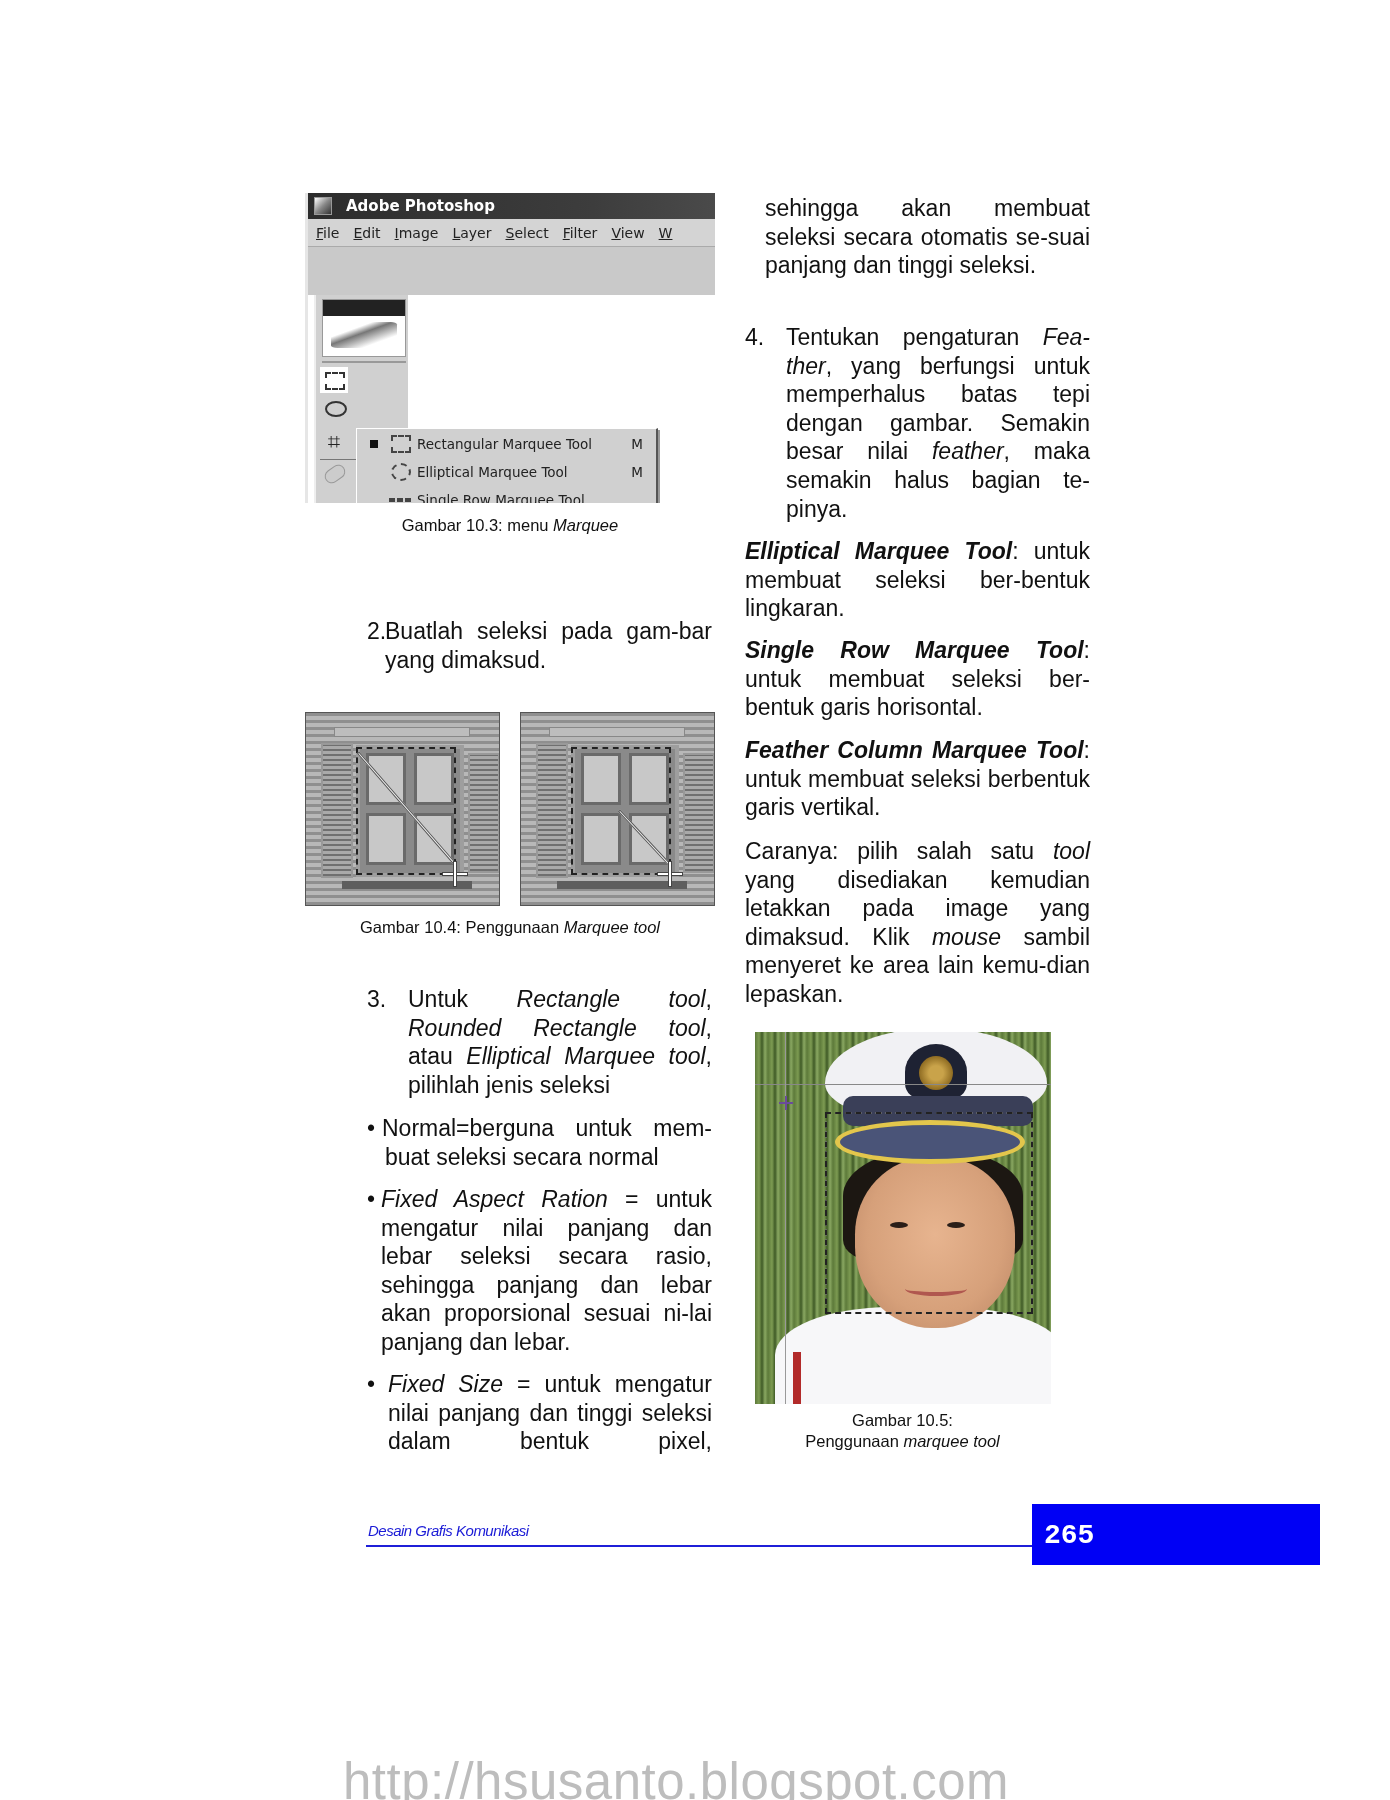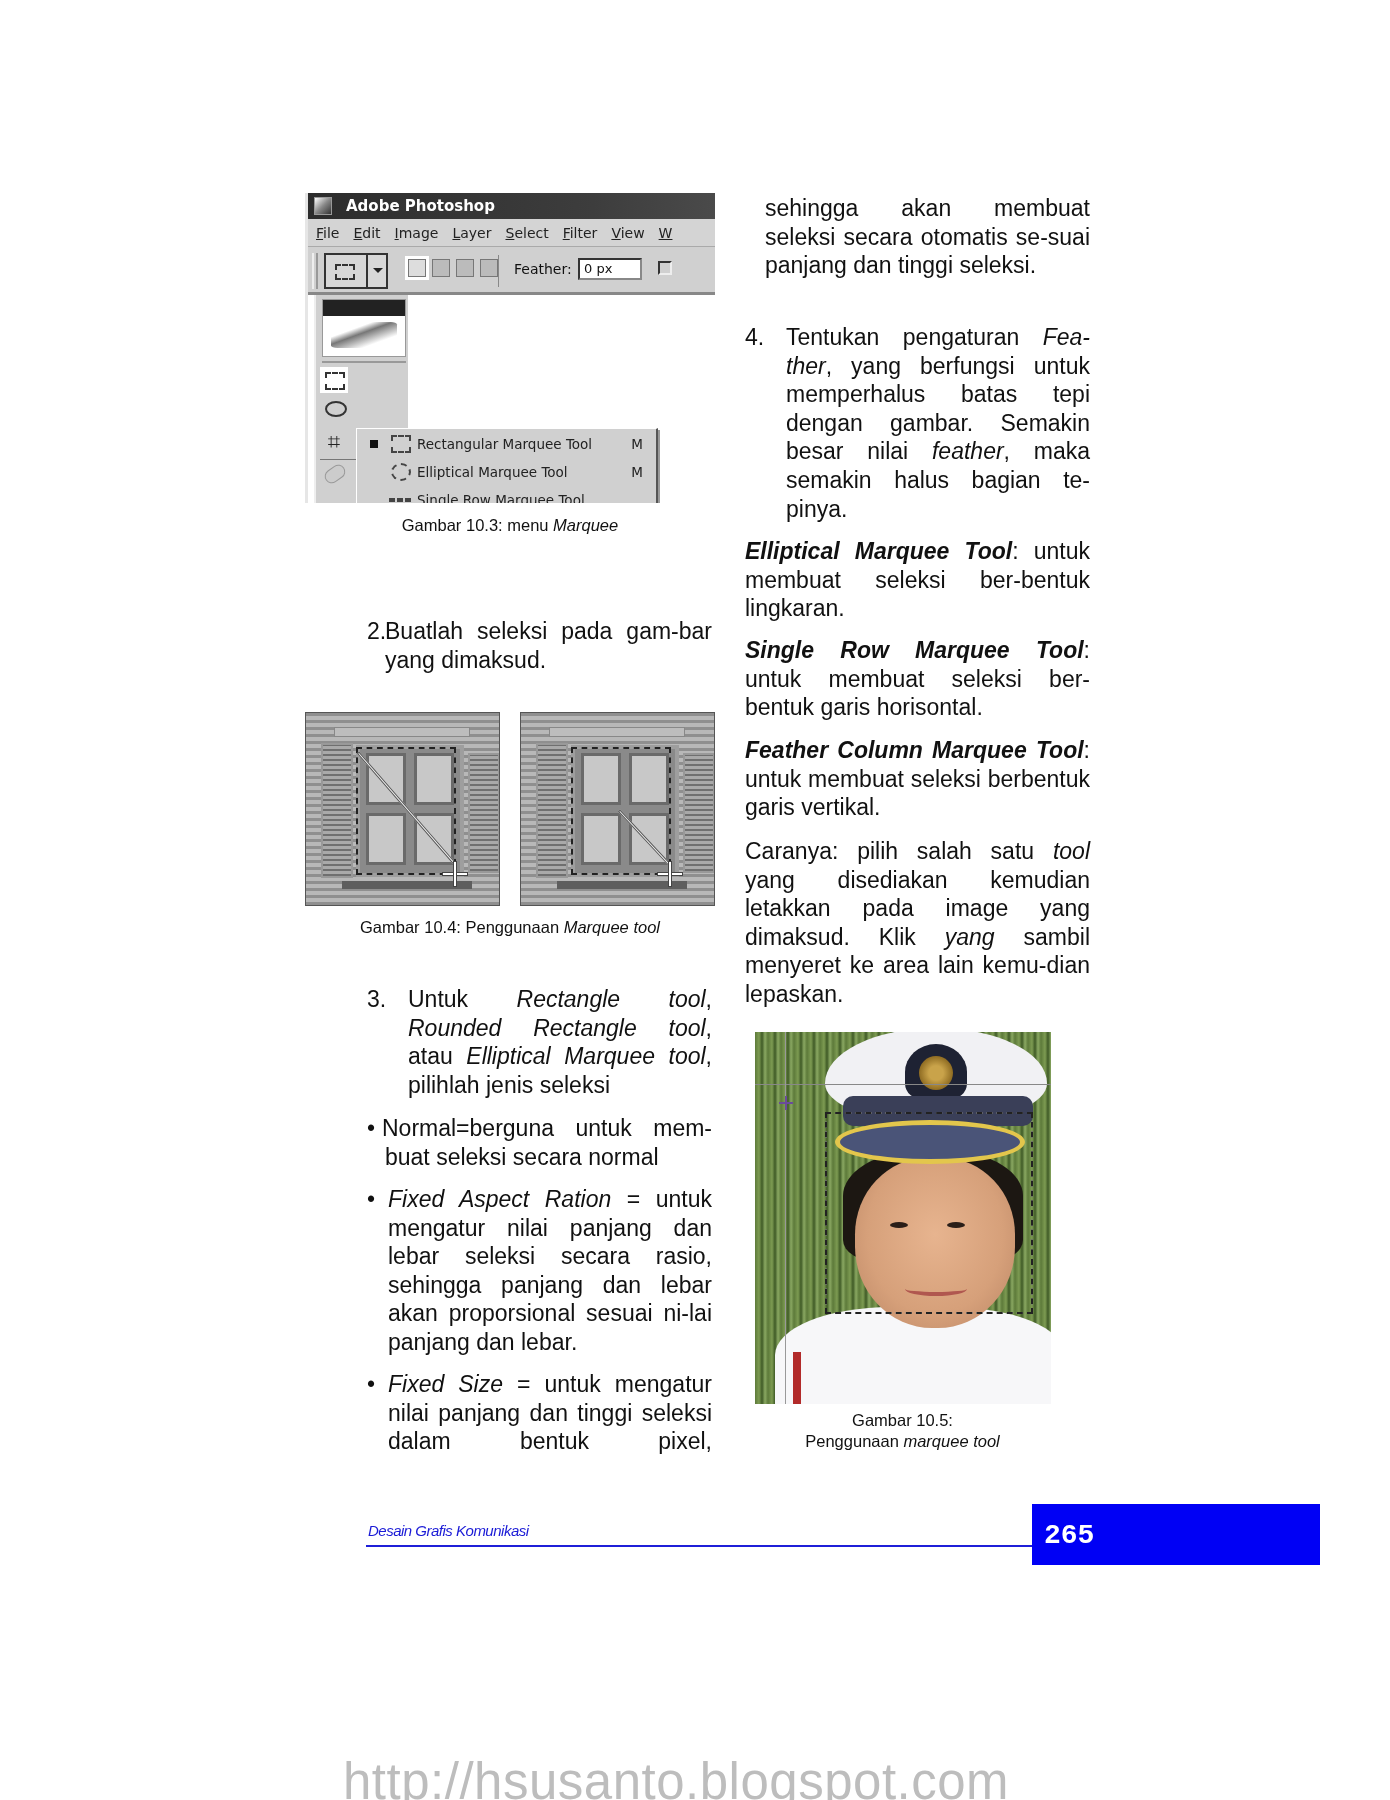--- a/index.html
+++ b/index.html
@@ -113,37 +113,20 @@
   <div class="ps-menubar">
     <span>File</span>
     <span>Edit</span>
     <span>Image</span>
     <span>Layer</span>
     <span>Select</span>
     <span>Filter</span>
     <span>View</span>
     <span>W</span>
   </div>
-  <div class="ps-options">
-    <div class="grip"></div>
-    <div class="tool-preset">
-      <div class="mq"></div>
-      <div class="dd"></div>
-    </div>
-    <div class="selmodes">
-      <div></div>
-      <div></div>
-      <div></div>
-      <div></div>
-    </div>
-    <div class="opt-sep"></div>
-    <span class="feather-label">Feather:</span>
-    <div class="feather-input">0 px</div>
-    <div class="aa-box"></div>
-  </div>
   <div class="ps-work">
     <div class="ps-toolbox">
       <div class="thumb">
         <div class="bar"></div>
         <div class="feather"></div>
       </div>
       <div class="tb-sep"></div>
       <div class="abs tb-tool tb-rect"></div>
       <div class="abs tb-tool tb-lasso"></div>
       <div class="abs tb-tool tb-crop">⌗</div>
@@ -221,21 +204,21 @@
   <span class="abs" style="left:0; top:0;">3.</span>
   <div style="margin-left:41px;" class="justify-last"><span>Untuk </span><i>Rectangle tool</i><span>, </span><i>Rounded Rectangle tool</i><span>, atau </span><i>Elliptical Marquee tool</i><span>, pilihlah jenis seleksi</span></div>
 </div>
 
 <div class="abs body-text" style="left:367px; top:1114px; width:345px;">
   <span class="abs" style="left:0; top:0;">•</span>
   <div style="margin-left:18px; text-indent:-3px;" class="justify-last"><i></i><span>Normal=berguna untuk mem-buat seleksi secara normal</span></div>
 </div>
 <div class="abs body-text" style="left:367px; top:1185px; width:345px;">
   <span class="abs" style="left:0; top:0;">•</span>
-  <div style="margin-left:21px;" class="justify-last"><i>Fixed Aspect Ration</i><span> = untuk mengatur nilai panjang dan lebar seleksi secara rasio, sehingga panjang dan lebar akan proporsional  sesuai ni-lai panjang dan lebar.</span></div>
+  <div style="margin-left:14px;" class="justify-last"><i>Fixed Aspect Ration</i><span> = untuk mengatur nilai panjang dan lebar seleksi secara rasio, sehingga panjang dan lebar akan proporsional  sesuai ni-lai panjang dan lebar.</span></div>
 </div>
 <div class="abs body-text" style="left:367px; top:1370px; width:345px;">
   <span class="abs" style="left:0; top:0;">•</span>
   <div style="margin-left:21px; text-align-last: justify;"><i>Fixed Size</i><span> = untuk mengatur nilai panjang dan tinggi seleksi dalam bentuk pixel,</span></div>
 </div>
 
 <div class="abs body-text" style="left:765px; top:194px; width:325px;">
   <div class="justify-last">sehingga akan membuat seleksi secara otomatis se-suai panjang dan tinggi seleksi.</div>
 </div>
 
@@ -248,21 +231,21 @@
   <div class="justify-last"><b><i>Elliptical Marquee Tool</i></b><span>: untuk membuat seleksi ber-bentuk lingkaran.</span></div>
 </div>
 <div class="abs body-text" style="left:745px; top:636px; width:345px;">
   <div class="justify-last"><b><i>Single Row Marquee Tool</i></b><span>: untuk membuat seleksi ber-bentuk garis horisontal.</span></div>
 </div>
 <div class="abs body-text" style="left:745px; top:736px; width:345px;">
   <div class="justify-last"><b><i>Feather Column Marquee Tool</i></b><span>: untuk membuat seleksi berbentuk garis vertikal.</span></div>
 </div>
 
 <div class="abs body-text" style="left:745px; top:837px; width:345px;">
-  <div class="justify-last"><span>Caranya: pilih salah satu </span><i>tool</i><span> yang disediakan kemudian letakkan pada image yang dimaksud. Klik </span><i>yang</i><span> sambil menyeret ke area lain kemu-dian lepaskan.</span></div>
+  <div class="justify-last"><span>Caranya: pilih salah satu </span><i>tool</i><span> yang disediakan kemudian letakkan pada image yang dimaksud. Klik </span><i>mouse</i><span> sambil menyeret ke area lain kemu-dian lepaskan.</span></div>
 </div>
 
 <div class="abs photo">
   <div class="shirt"></div>
   <div class="stripe"></div>
   <div class="hair"></div>
   <div class="face"></div>
   <div class="eyeL"></div>
     <div class="eyeR"></div>
   <div class="mouth"></div>

